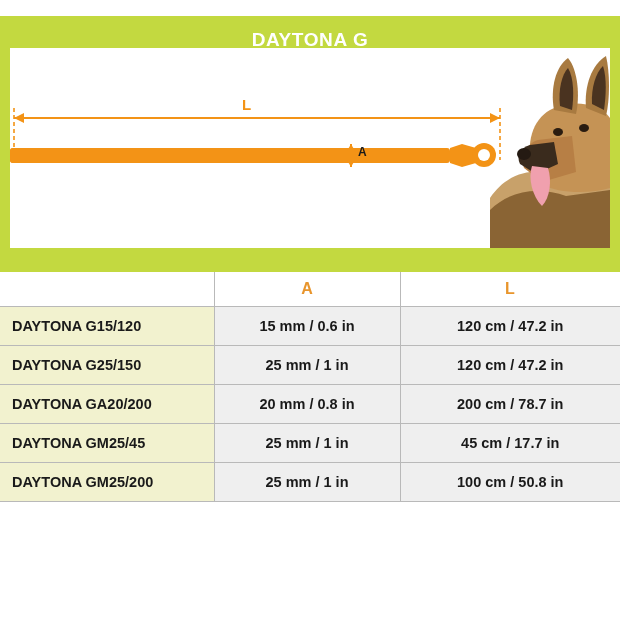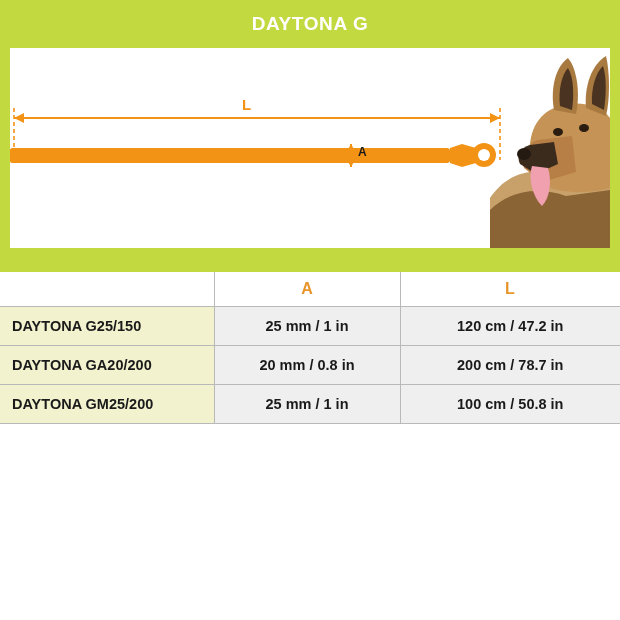--- a/index.html
+++ b/index.html
@@ -19,21 +19,21 @@
     width: 620px;
     height: 620px;
     position: relative;
     background: #ffffff;
   }
 
   
   .header-bar {
     position: absolute;
     left: 0;
-    top: 0;
+    top: 16px;
     width: 620px;
     height: 48px;
     background: #c3d940;
     display: flex;
     align-items: center;
     justify-content: center;
   }
   .header-title {
     color: #ffffff;
     font-size: 19px;
@@ -230,30 +230,40 @@
         </colgroup>
       <thead>
         <tr>
           <th class="blank"></th>
           <th>A</th>
           <th>L</th>
         </tr>
       </thead>
       <tbody>
         <tr>
+          <td class="name">DAYTONA G15/120</td>
+          <td class="val">15 mm / 0.6 in</td>
+          <td class="val">120 cm / 47.2 in</td>
+        </tr>
+        <tr>
           <td class="name">DAYTONA G25/150</td>
           <td class="val">25 mm / 1 in</td>
           <td class="val">120 cm / 47.2 in</td>
         </tr>
         <tr>
           <td class="name">DAYTONA GA20/200</td>
           <td class="val">20 mm / 0.8 in</td>
           <td class="val">200 cm / 78.7 in</td>
         </tr>
         <tr>
+          <td class="name">DAYTONA GM25/45</td>
+          <td class="val">25 mm / 1 in</td>
+          <td class="val">45 cm / 17.7 in</td>
+        </tr>
+        <tr>
           <td class="name">DAYTONA GM25/200</td>
           <td class="val">25 mm / 1 in</td>
           <td class="val">100 cm / 50.8 in</td>
         </tr>
       </tbody>
     </table>
   </div>
 
 </div>
 

